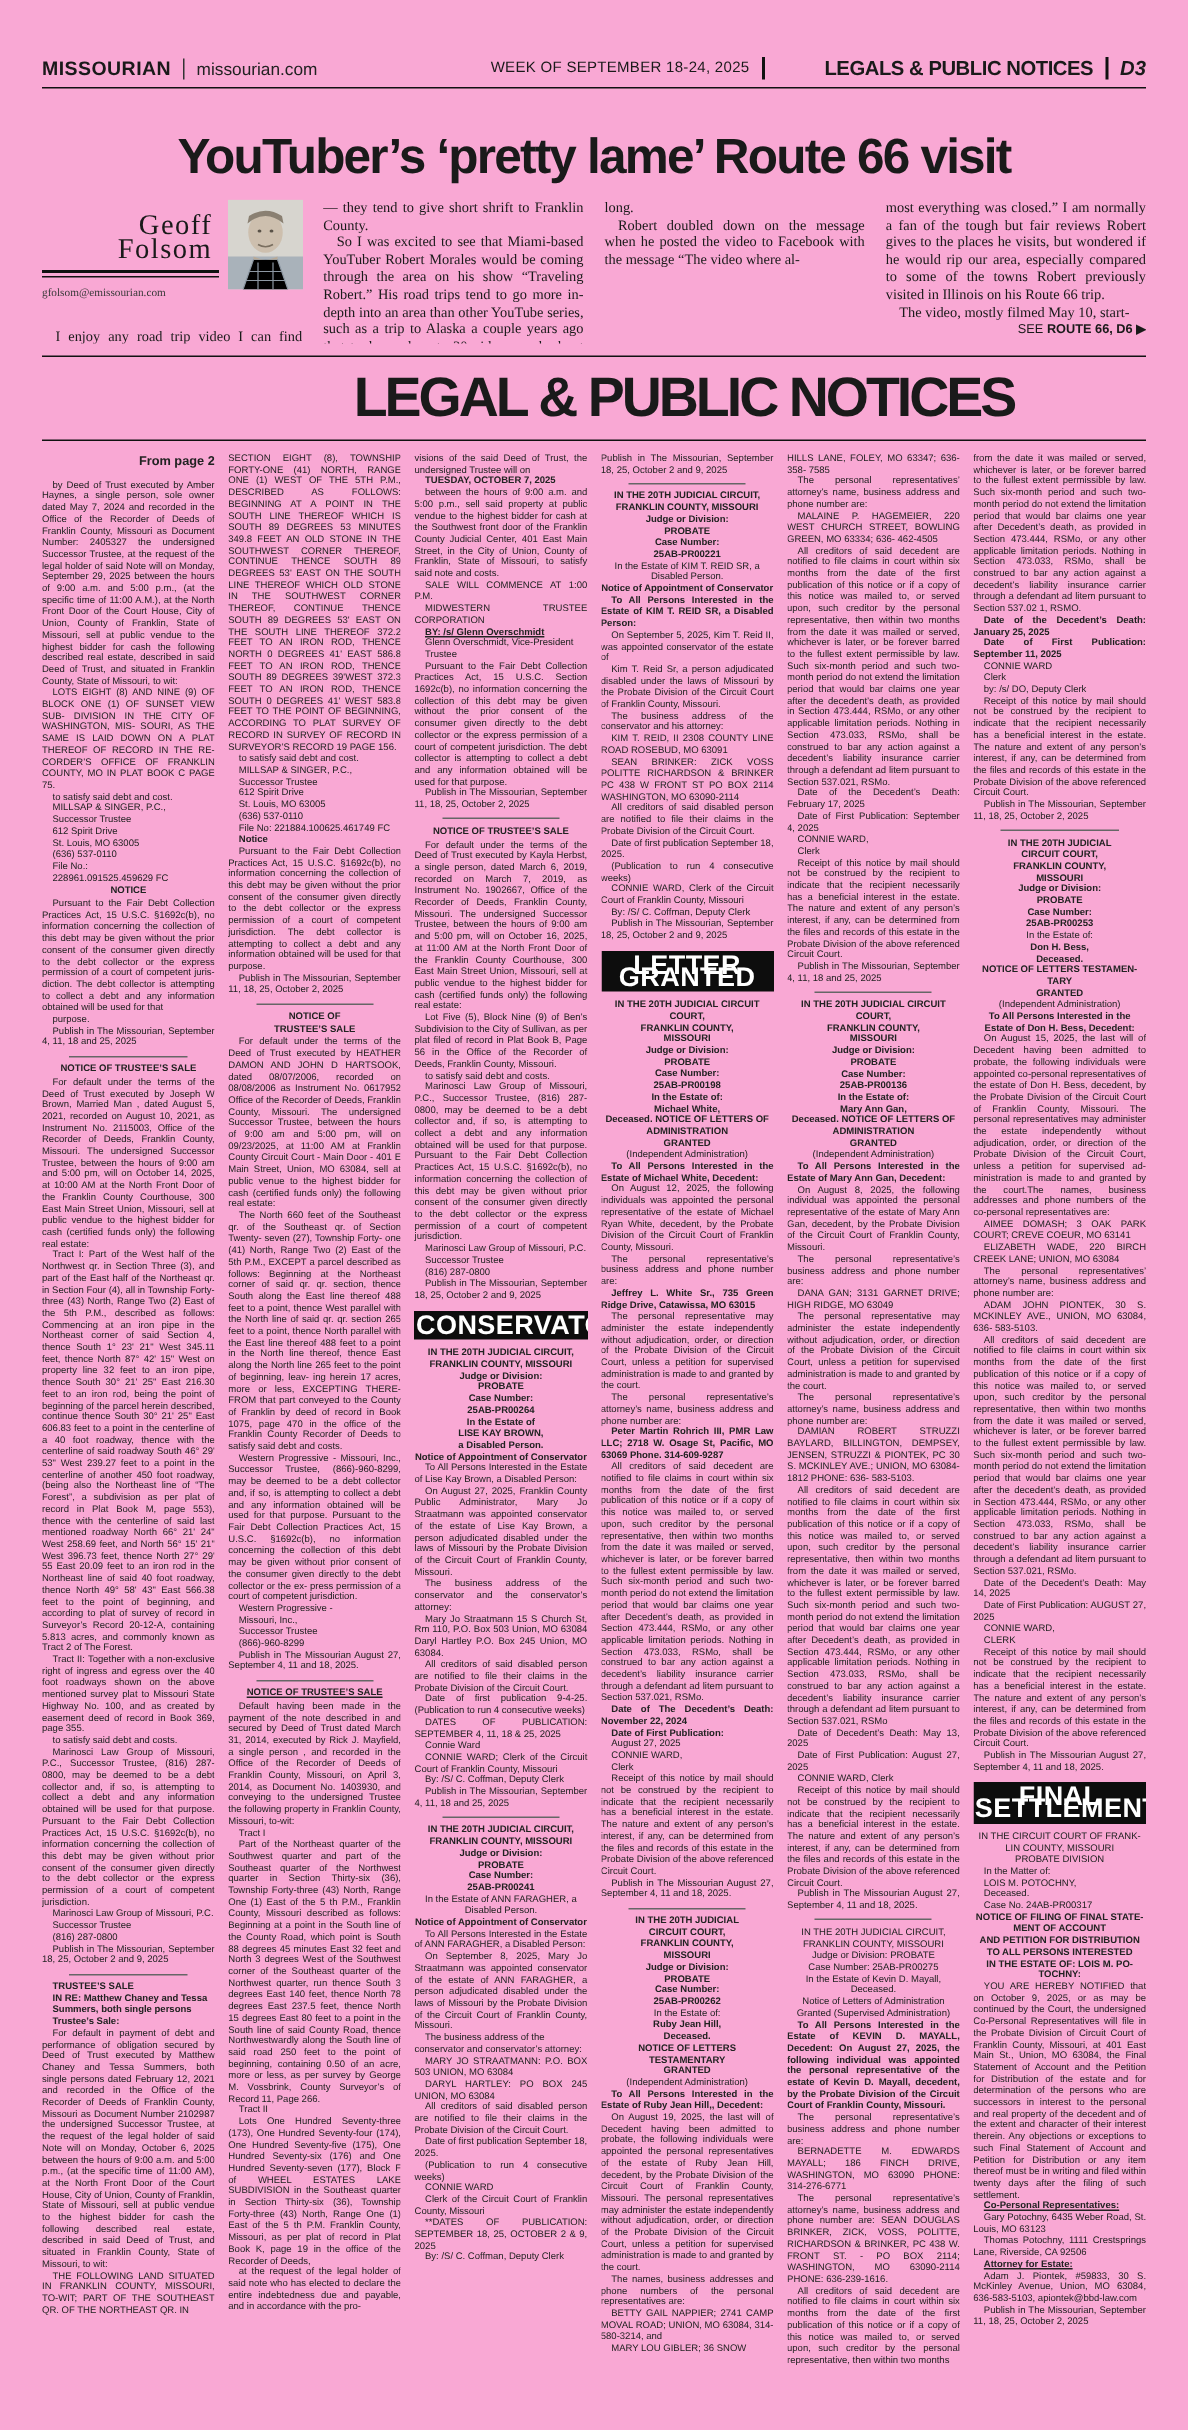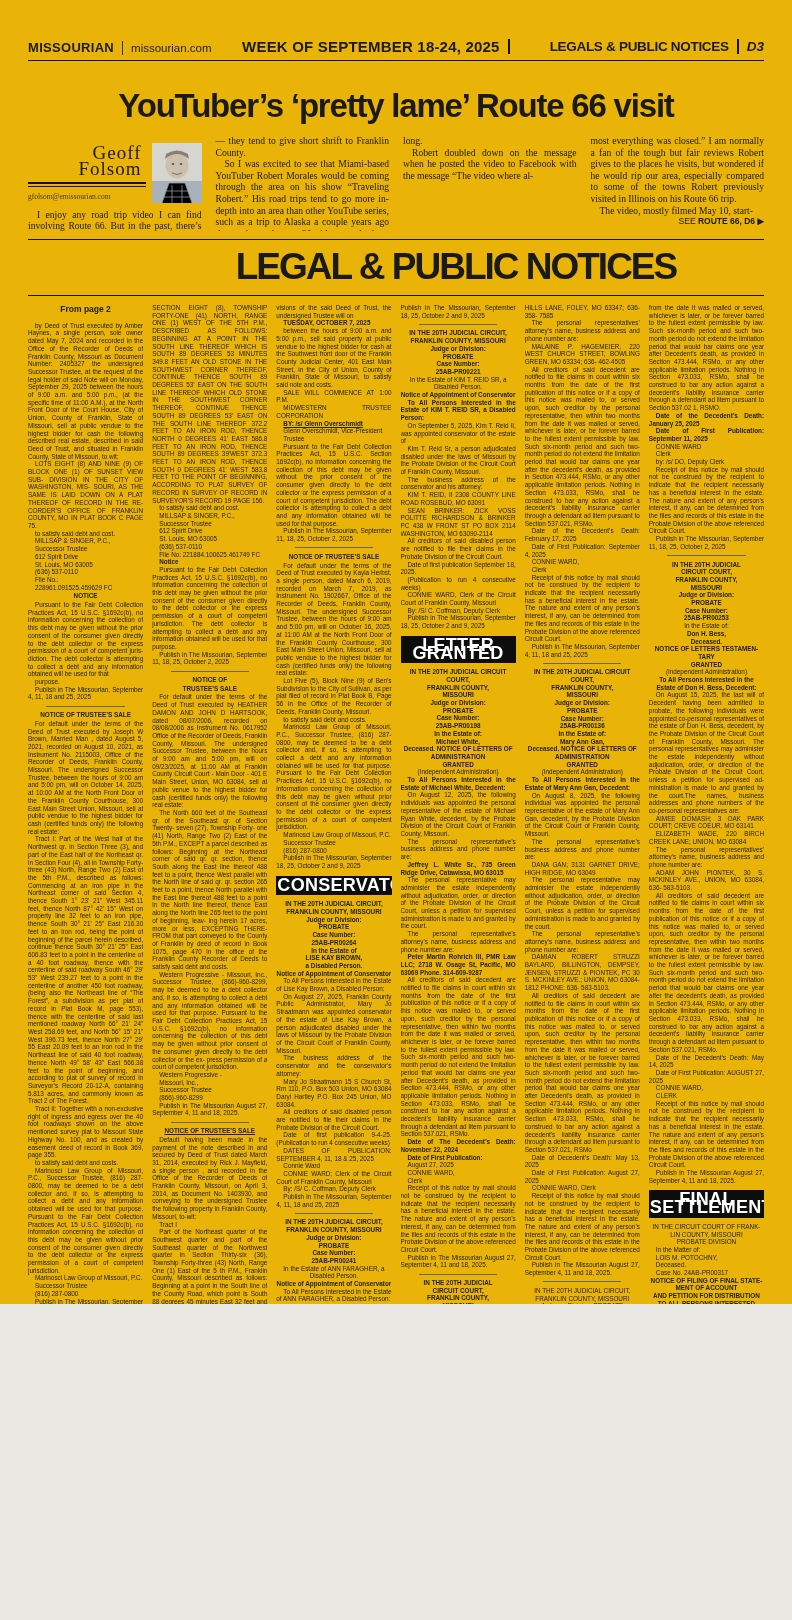--- a/index.html
+++ b/index.html
@@ -1,57 +1,57 @@
 <!DOCTYPE html>
 <html><head>
 <meta charset="utf-8">
 <style>
   html,body{margin:0;padding:0;}
   body{width:792px;background:#e9e7e2;font-family:"Liberation Sans",sans-serif;}
-  .page{width:792px;height:1304px;background:#eab308;color:#1a1a1a;position:relative;overflow:hidden;}
+  .page{width:792px;height:1620px;background:#f9a8d4;color:#1a1a1a;position:relative;overflow:hidden;}
   .inner{margin:0 28px;}
 
   
   .masthead{display:flex;justify-content:space-between;align-items:flex-end;padding:38px 0 5px 0;border-bottom:1.5px solid #111;}
   .mh-left{display:flex;align-items:baseline;gap:8px;}
   .mh-paper{font-weight:bold;font-size:13px;letter-spacing:.3px;}
   .mh-bar{width:1px;height:14px;background:#333;align-self:center;}
   .mh-site{font-size:11.5px;color:#222;}
   .mh-right{display:flex;align-items:center;gap:8px;}
-  .mh-week{font-size:15px;font-weight:bold;letter-spacing:.2px;text-align:right;}
+  .mh-week{font-size:10px;font-weight:normal;letter-spacing:.2px;text-align:right;}
   .mh-thickbar{width:2px;height:15px;background:#111;}
   .mh-section{font-size:13.5px;font-weight:bold;letter-spacing:-.3px;padding-left:32px;}
   .mh-page{font-size:13.5px;font-weight:bold;font-style:italic;}
 
   
   .headline{text-align:center;font-size:33px;font-weight:bold;letter-spacing:-1.2px;margin:26px 0 10px 0;}
   .article{display:flex;gap:14px;height:96px;overflow:hidden;}
   .art-col{flex:1;font-family:"Liberation Serif",serif;font-size:9.6px;line-height:11.6px;text-align:justify;}
   .art-col p{margin:0;text-indent:9px;}
   .art-col p.ni{text-indent:0;}
-  .byline{display:flex;margin-bottom:6px;align-items:flex-end;}
+  .byline{display:flex;margin-bottom:18px;}
   .by-left{flex:1;padding-top:10px;}
   .by-name{font-family:"Liberation Serif",serif;font-size:19px;line-height:16px;text-align:right;letter-spacing:1px;padding-right:4px;}
   .by-rule{margin-top:5px;border-top:2.5px solid #111;border-bottom:1px solid #111;height:2px;}
   .by-email{font-size:7.5px;color:#3a3a3a;margin-top:4px;}
   .by-photo{width:50px;height:60px;margin-left:6px;flex:0 0 auto;}
   .see-line{text-align:right;font-family:"Liberation Sans",sans-serif;font-size:8.5px;margin-top:6px;text-indent:0;}
   .see-line b{font-weight:bold;}
 
   
   .sect-rule{border-top:1.5px solid #111;margin-top:8px;}
   .legal-banner-row{display:flex;align-items:center;padding:6px 0 7px 0;border-bottom:1.5px solid #111;}
   .lb-spacer{width:120px;}
   .lb-title{flex:1;text-align:center;font-size:37px;font-weight:bold;letter-spacing:-2px;}
   .lb-deadline{width:196px;text-align:center;font-size:11px;font-weight:bold;line-height:14px;}
 
   
   .legal{display:flex;gap:9px;padding-top:8px;height:1322px;overflow:hidden;}
   .lcol{flex:1;font-size:6.35px;line-height:7.7px;text-align:justify;color:#222;overflow:hidden;}
-  .lcol .blabel{font-size:8.5px;font-weight:bold;margin:2px 0 8px 0;text-align:center;}
+  .lcol .blabel{font-size:8.5px;font-weight:bold;margin:2px 0 8px 0;text-align:right;}
   .lcol p.bp{margin:0;text-indent:7px;}
   .lcol p.bp.ni{text-indent:0;}
   .lcol p.bp.bold{font-weight:bold;}
   .lcol .bh{text-align:center;font-weight:bold;margin:1px 0;}
   .lcol .bh.ul{text-decoration:underline;}
   .lcol .bc{text-align:center;}
   .lcol .bc.bold{font-weight:bold;}
   .lcol .bl{text-align:left;padding-left:7px;}
   .lcol .bl.bold{font-weight:bold;}
   .lcol .bl.ul{text-decoration:underline;}

